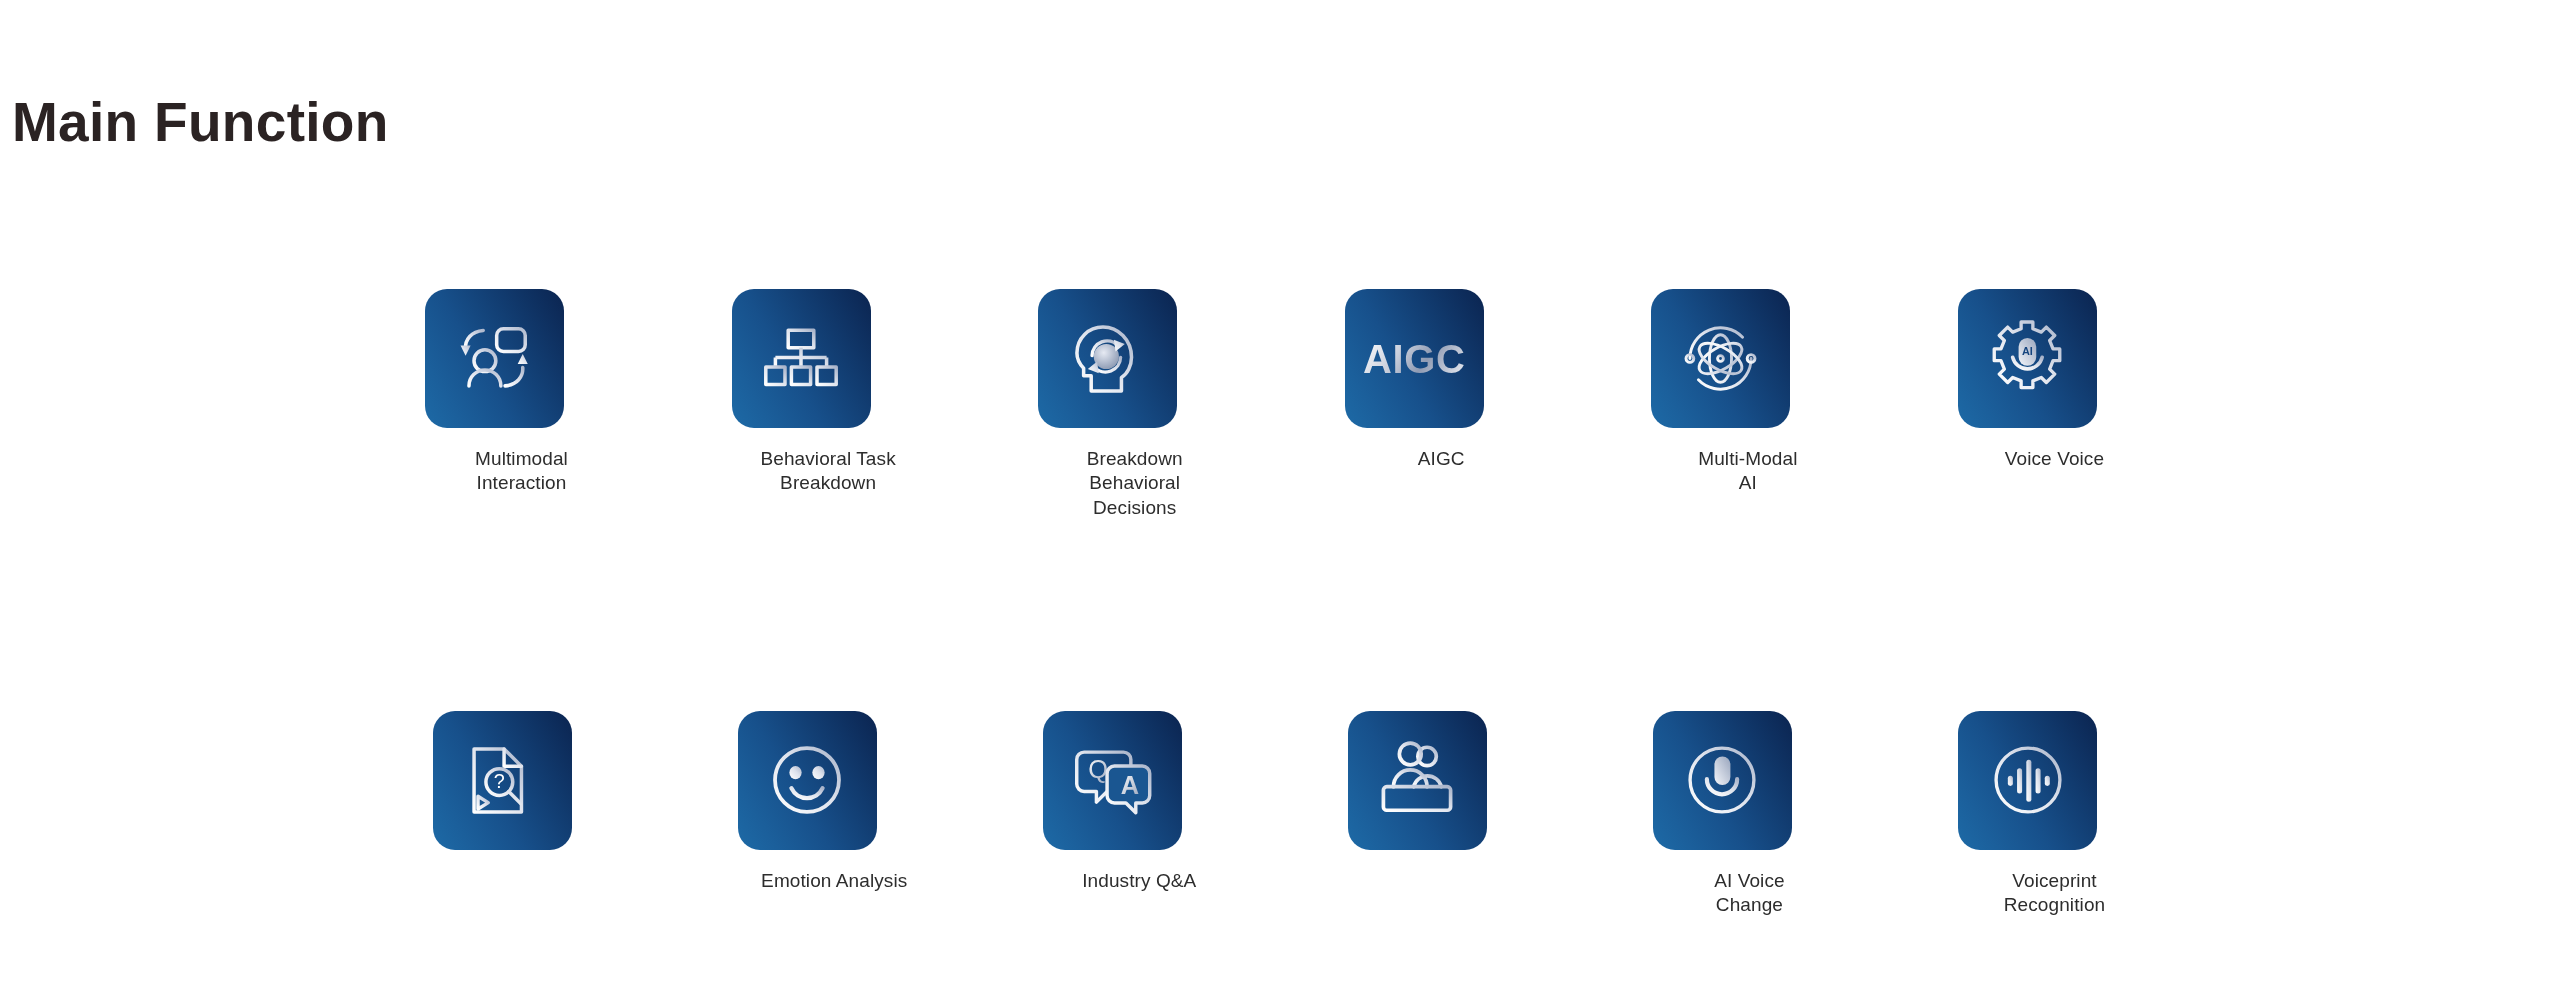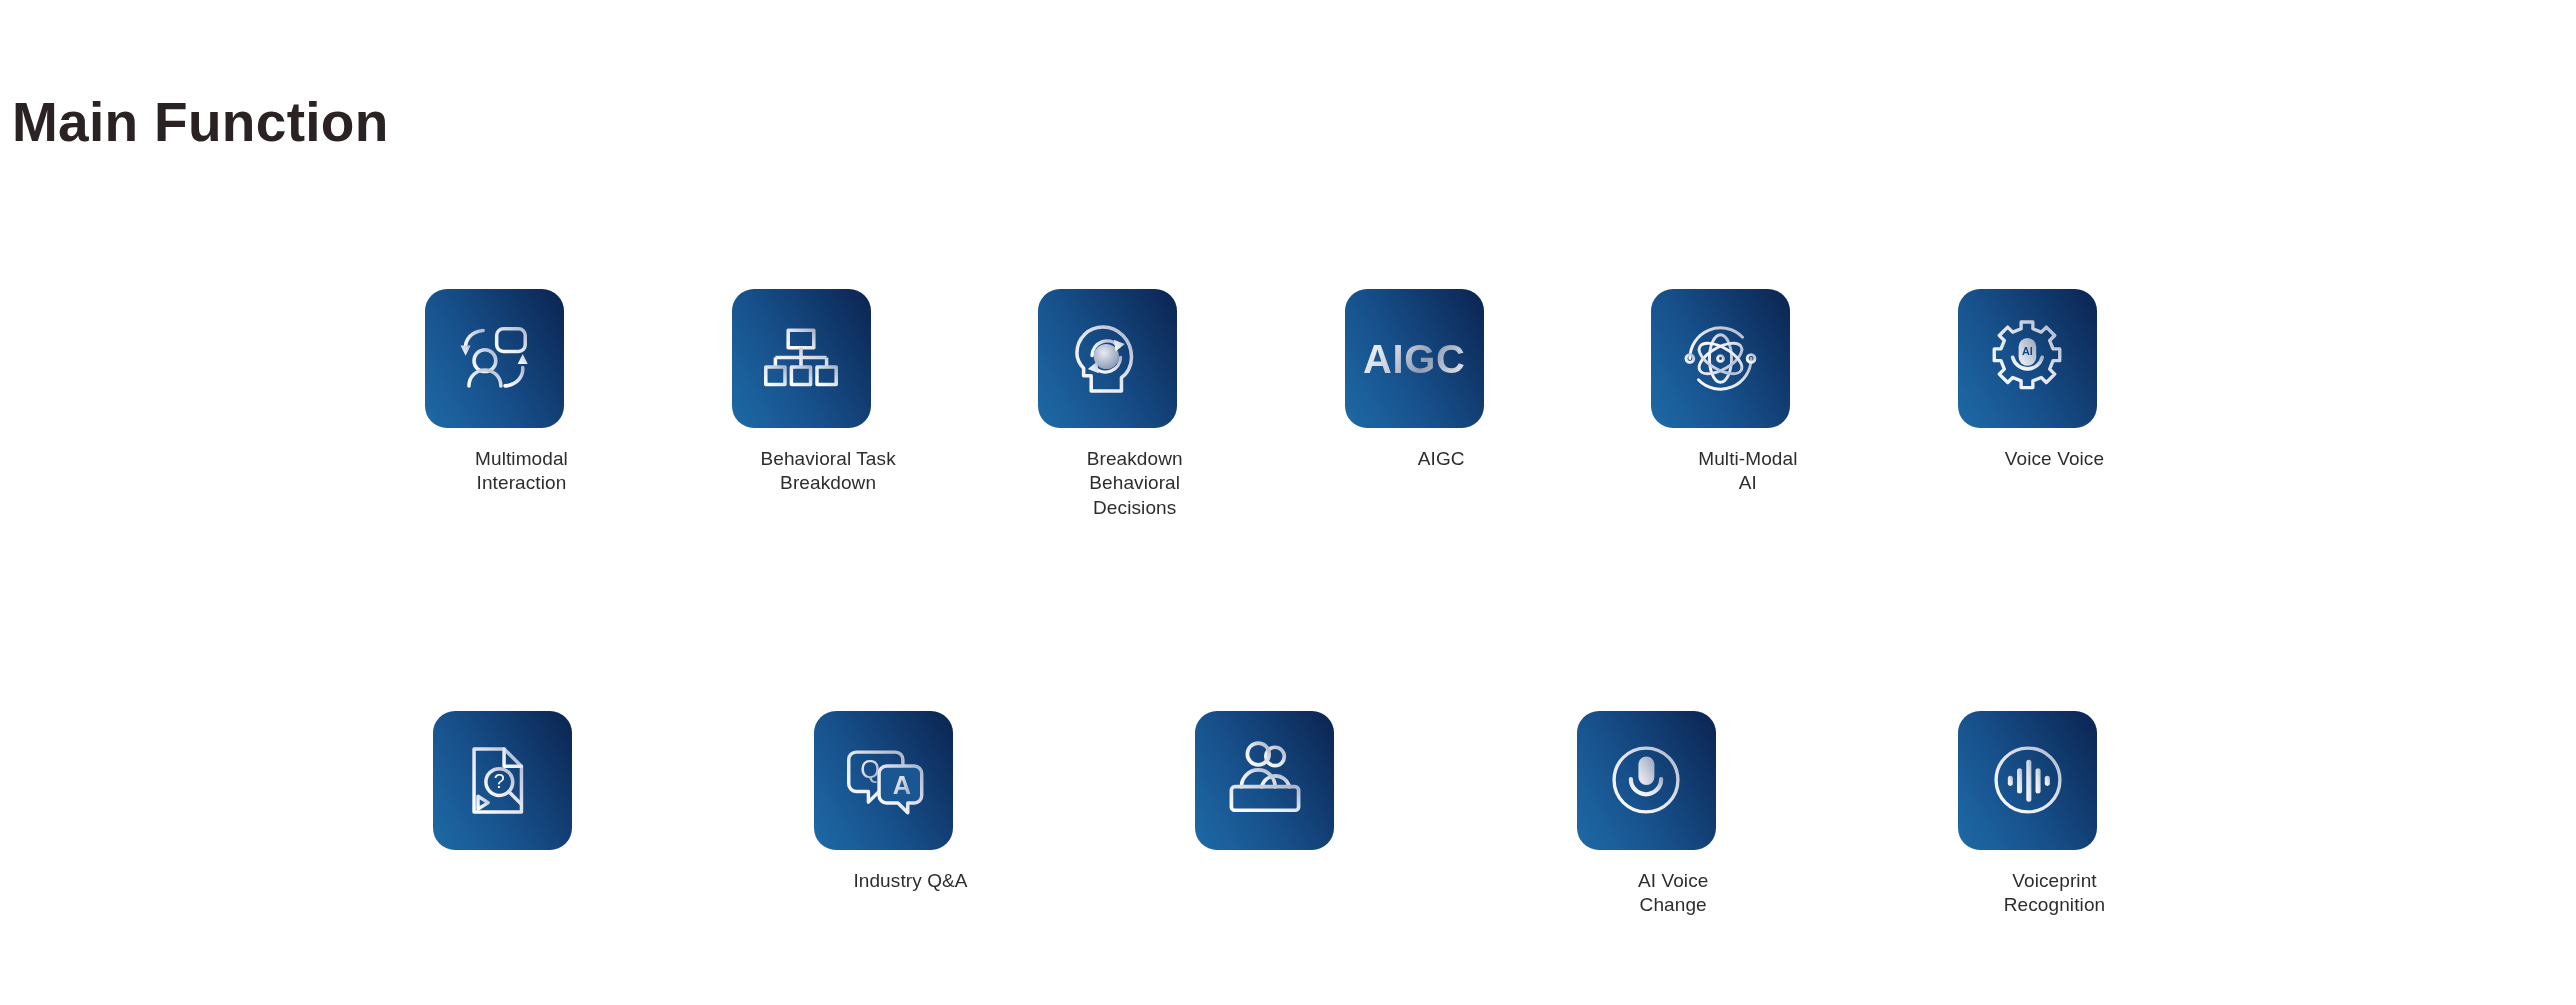--- a/index.html
+++ b/index.html
@@ -270,20 +270,38 @@
               <path d="M52 10 v22 h22"></path>
               <circle cx="46" cy="52" r="17"></circle>
               <path d="M58 64 L73 79"></path>
               <path d="M19 70 L32 78 L19 86 z"></path>
             </g>
             <text x="46" y="60" font-family="'Liberation Sans',sans-serif" font-size="25" font-weight="400" fill="#ffffff" text-anchor="middle">?</text>
           </svg>
         </div>
       </div>
 
+      <div class="cell">
+        <div class="tile">
+          <svg width="82" height="82" viewBox="0 0 100 100">
+            <defs>
+              <linearGradient id="g8" x1="0" y1="1" x2="1" y2="0">
+                <stop offset="0" stop-color="#ffffff"></stop>
+                  <stop offset="0.55" stop-color="#dde2ec"></stop>
+                  <stop offset="1" stop-color="#a9b4ca"></stop>
+              </linearGradient>
+            </defs>
+            <circle cx="50" cy="50" r="39" fill="none" stroke="url(#g8)" stroke-width="4.6"></circle>
+            <ellipse cx="36" cy="41" rx="7.5" ry="8" fill="url(#g8)"></ellipse>
+            <ellipse cx="64" cy="41" rx="7.5" ry="8" fill="url(#g8)"></ellipse>
+            <path d="M31 60 A21 21 0 0 0 69 60" fill="none" stroke="url(#g8)" stroke-width="5.2" stroke-linecap="round"></path>
+          </svg>
+        </div>
+        <div class="label">Emotion Analysis</div>
+      </div>
 
       <div class="cell">
         <div class="tile">
           <svg width="82" height="82" viewBox="0 0 100 100">
             <defs>
               <linearGradient id="g9" x1="0" y1="1" x2="1" y2="0">
                 <stop offset="0" stop-color="#ffffff"></stop>
                   <stop offset="0.55" stop-color="#dde2ec"></stop>
                   <stop offset="1" stop-color="#a9b4ca"></stop>
               </linearGradient>

